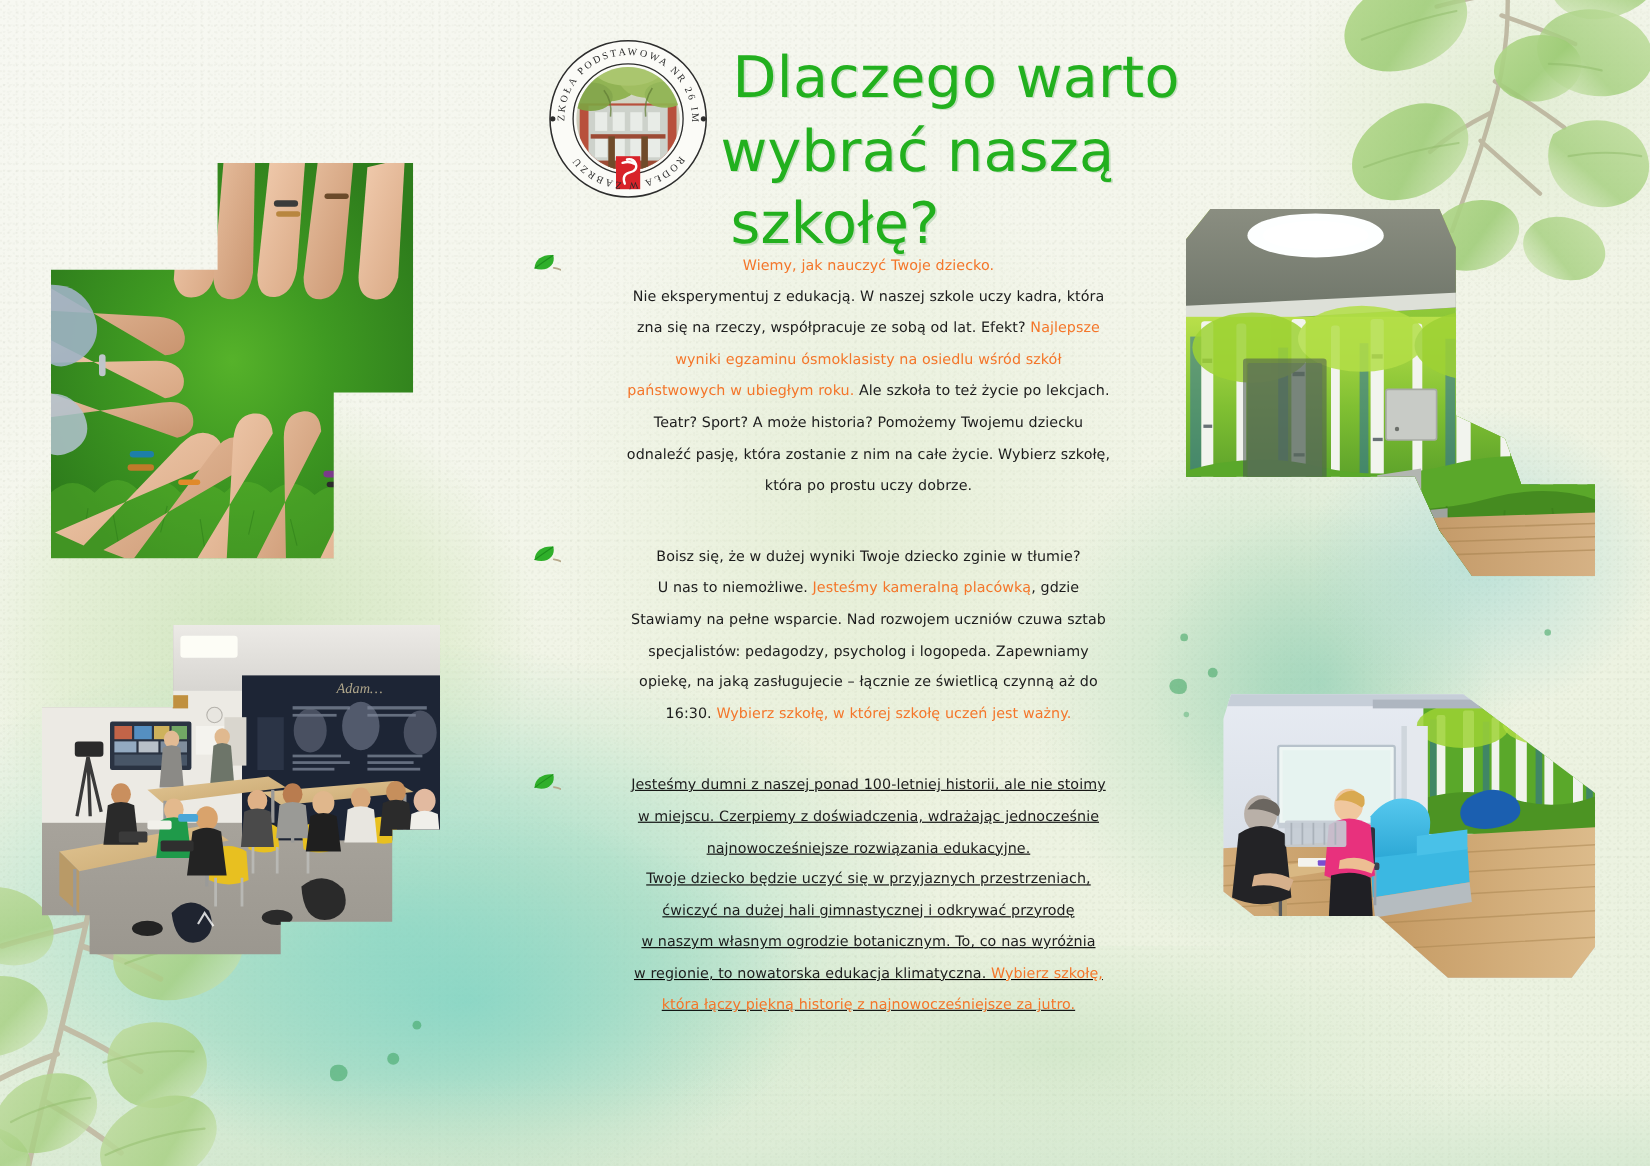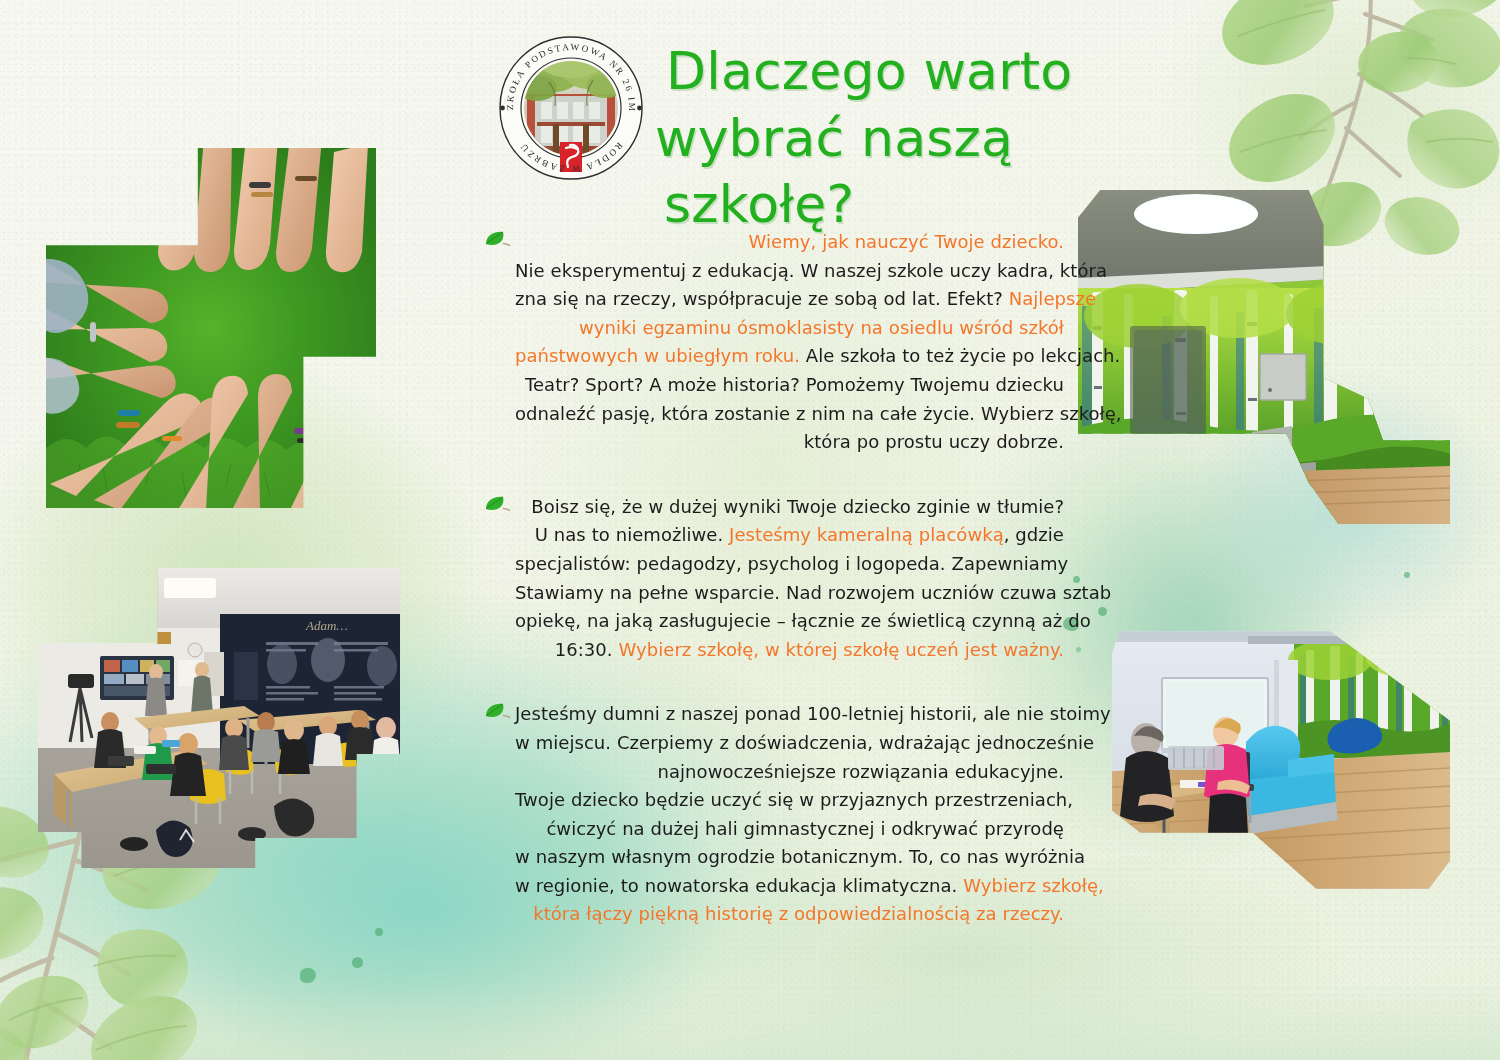--- a/index.html
+++ b/index.html
@@ -119,29 +119,29 @@
   .title .tl.l1{text-align:left;padding-left:26px;}
   .title .tl.l2{padding-left:8px;}
   .title .tl.l3{text-align:left;padding-left:24px;}
 
   
   .content{
     position:absolute;left:484px;top:228px;width:580px;
     font-family:"DejaVu Sans","Liberation Sans",sans-serif;
   }
   .para{position:relative;margin:0 0 36px 0;}
-  .para:last-child{margin-bottom:16px;}
+  .para:last-child{margin-bottom:16px;text-decoration:underline;}
   .leaf-bullet{
     position:absolute;left:0;top:3px;width:26px;height:16px;
   }
   .para .body{
     padding-left:31px;
-    font-size:18px;line-height:28.6px;color:#1c1c1c;
+    font-size:13px;line-height:28.6px;color:#1c1c1c;
     letter-spacing:.05px;
-    text-align:right;
+    text-align:center;
     word-spacing:.1px;
   }
   .hl{color:#f4762a;}
 
   
   .ln{display:block;white-space:nowrap;}
 </style>
 </head>
 <body>
 
@@ -725,38 +725,38 @@
       </div>
       <div class="para">
         <span class="leaf-bullet"><svg viewBox="0 0 26 16" width="26" height="16">
   <path d="M2 13 C 2 4, 11 0, 19 1 C 21 8, 16 14, 8 14 C 6 14, 4 13.6, 2 13 Z" fill="#2faf2a"></path>
   <path d="M2 13 C 7 9, 13 5, 19 1" stroke="#1d8f1c" stroke-width="1" fill="none"></path>
   <path d="M19.5 12.5 C 22 12.8, 24 13.4, 25.6 14.3" stroke="#b7a98c" stroke-width="1.6" fill="none" stroke-linecap="round"></path>
 </svg></span>
         <div class="body">
           <span class="ln"><span>Boisz się, że w dużej wyniki Twoje dziecko zginie w tłumie?</span></span>
           <span class="ln"><span>U nas to niemożliwe. </span><span class="hl">Jesteśmy kameralną placówką</span><span>, gdzie</span></span>
+          <span class="ln"><span>Stawiamy na pełne wsparcie. Nad rozwojem uczniów czuwa sztab</span></span>
           <span class="ln"><span>specjalistów: pedagodzy, psycholog i logopeda. Zapewniamy</span></span>
-          <span class="ln"><span>Stawiamy na pełne wsparcie. Nad rozwojem uczniów czuwa sztab</span></span>
           <span class="ln"><span>opiekę, na jaką zasługujecie – łącznie ze świetlicą czynną aż do</span></span>
           <span class="ln"><span>16:30. </span><span class="hl">Wybierz szkołę, w której szkołę uczeń jest ważny.</span></span>
         </div>
       </div>
       <div class="para">
         <span class="leaf-bullet"><svg viewBox="0 0 26 16" width="26" height="16">
   <path d="M2 13 C 2 4, 11 0, 19 1 C 21 8, 16 14, 8 14 C 6 14, 4 13.6, 2 13 Z" fill="#2faf2a"></path>
   <path d="M2 13 C 7 9, 13 5, 19 1" stroke="#1d8f1c" stroke-width="1" fill="none"></path>
   <path d="M19.5 12.5 C 22 12.8, 24 13.4, 25.6 14.3" stroke="#b7a98c" stroke-width="1.6" fill="none" stroke-linecap="round"></path>
 </svg></span>
         <div class="body">
           <span class="ln"><span>Jesteśmy dumni z naszej ponad 100-letniej historii, ale nie stoimy</span></span>
           <span class="ln"><span>w miejscu. Czerpiemy z doświadczenia, wdrażając jednocześnie</span></span>
           <span class="ln"><span>najnowocześniejsze rozwiązania edukacyjne.</span></span>
           <span class="ln"><span>Twoje dziecko będzie uczyć się w przyjaznych przestrzeniach,</span></span>
           <span class="ln"><span>ćwiczyć na dużej hali gimnastycznej i odkrywać przyrodę</span></span>
           <span class="ln"><span>w naszym własnym ogrodzie botanicznym. To, co nas wyróżnia</span></span>
           <span class="ln"><span>w regionie, to nowatorska edukacja klimatyczna. </span><span class="hl">Wybierz szkołę,</span></span>
-          <span class="ln"><span class="hl">która łączy piękną historię z odpowiedzialnością za rzeczy.</span></span>
+          <span class="ln"><span class="hl">która łączy piękną historię z najnowocześniejsze za jutro.</span></span>
         </div>
       </div>
     </div>
 
 </div>
 
 </body></html>

